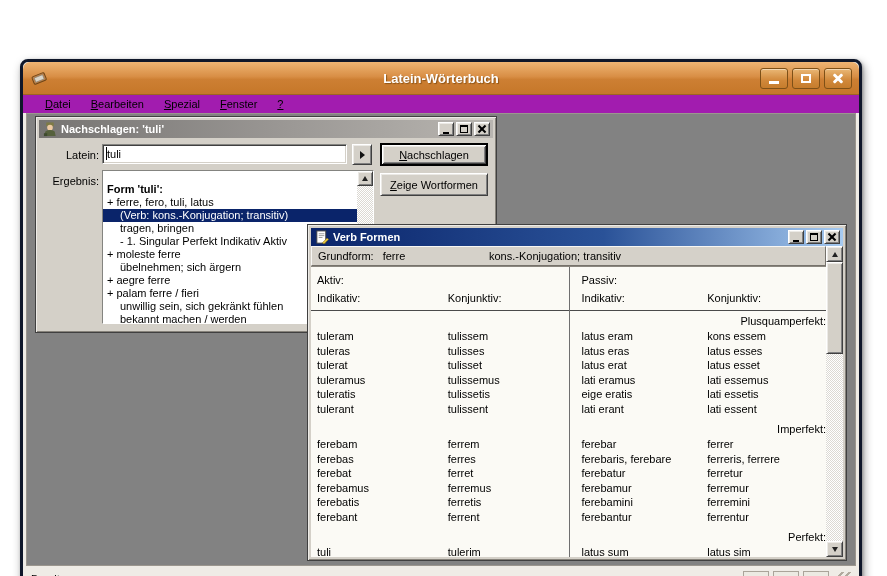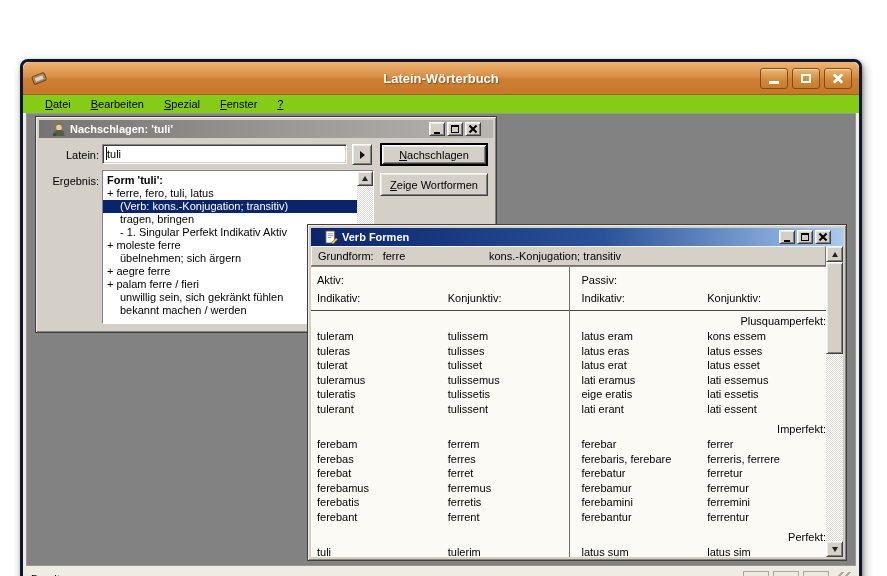--- a/index.html
+++ b/index.html
@@ -23,33 +23,33 @@
     background:linear-gradient(#eab876,#d1883a 60%,#c57c2c);
     box-shadow:inset 0 1px 0 rgba(255,255,255,.45);display:flex;align-items:center;justify-content:center;cursor:pointer;}
   .o-min{width:10px;height:3px;background:#fff;margin-top:8px;}
   .o-max{width:10px;height:9px;border:2px solid #fff;box-sizing:border-box;}
   .o-close{position:relative;width:12px;height:12px;}
   .o-close::before,.o-close::after{content:"";position:absolute;left:0px;top:5px;width:12px;height:3px;background:#fff;border-radius:1px;}
   .o-close::before{transform:rotate(45deg);} .o-close::after{transform:rotate(-45deg);}
 
   
   .menubar{height:18px;flex:0 0 18px;display:flex;align-items:center;padding-left:12px;
-    font-size:11px;color:#000;background:#84cc16;}
+    font-size:11px;color:#000;background:#a21caf;}
   .menu-item{padding:2px 10px;cursor:default;}
   .menu-item u{text-decoration:underline;}
 
   
   .mdi{flex:1;margin:0 3px;background:#828282;border:1px solid #9b968e;
     position:relative;overflow:hidden;}
 
   
   .cwin{position:absolute;background:#d4d0c8;border:1px solid #404040;
     box-shadow:inset 1px 1px 0 #eeece8,inset -1px -1px 0 #87837b;
     padding:3px;display:flex;flex-direction:column;box-sizing:border-box;}
-  .ctitle{height:18px;flex:0 0 18px;display:flex;align-items:center;padding:0 12px;gap:3px;}
+  .ctitle{height:18px;flex:0 0 18px;display:flex;align-items:center;padding:0 3px;gap:3px;}
   .ctitle.inactive{background:linear-gradient(90deg,#767472 0%,#9b9895 55%,#b8b5b0 100%);}
   .ctitle.active{background:linear-gradient(90deg,#0a246a 0%,#2a5298 55%,#a6caf0 100%);}
   .ctext{color:#fff;font-weight:bold;font-size:11px;white-space:nowrap;overflow:hidden;flex:1;}
   .cicon{width:16px;height:15px;display:inline-flex;}
   .cbtns{display:flex;gap:2px;}
   .cbtn{width:16px;height:14px;background:#d4d0c8;border:1px solid;
     border-color:#ffffff #404040 #404040 #ffffff;
     box-shadow:inset 1px 1px 0 #eceae6,inset -1px -1px 0 #808080;
     display:flex;align-items:center;justify-content:center;cursor:pointer;box-sizing:border-box;}
   .g-min{width:6px;height:2px;background:#000;margin-top:7px;}
@@ -83,21 +83,21 @@
   .tinput{position:absolute;left:63px;top:6px;width:245px;height:20px;padding:2px 4px;
     font-family:"Liberation Sans",sans-serif;font-size:11px;outline:none;}
   .caret{position:absolute;left:67px;top:9px;width:1px;height:13px;background:#000;z-index:2;}
   .drop-btn{position:absolute;left:313px;top:6px;width:20px;height:21px;background:#d4d0c8;
     border:1px solid;border-color:#ffffff #404040 #404040 #ffffff;
     box-shadow:inset 1px 1px 0 #eceae6,inset -1px -1px 0 #808080;
     display:flex;align-items:center;justify-content:center;cursor:pointer;box-sizing:border-box;}
   .btn-nach{left:341px;top:5px;width:108px;height:23px;}
   .btn-zeige{left:341px;top:35px;width:108px;height:23px;}
   .listbox{position:absolute;left:63px;top:32px;width:272px;height:154px;display:flex;overflow:hidden;}
-  .lb-items{flex:1;overflow:hidden;padding-top:3px;background:#fff;}
+  .lb-items{flex:1;overflow:hidden;padding-top:12px;background:#fff;}
   .lb-item{line-height:13px;white-space:nowrap;padding-left:4px;color:#000;}
   .lb-item.header{font-weight:bold;}
   .lb-item.sub{padding-left:17px;}
   .lb-item.selected{background:#0a246a;color:#fff;}
   .lb-scroll{width:16px;flex:0 0 16px;display:flex;flex-direction:column;}
   .lb-scroll .sbtn{width:16px;}
   .lb-track{flex:1;}
 
   
   #verb-window{left:280px;top:110px;width:540px;height:337px;z-index:5;}

